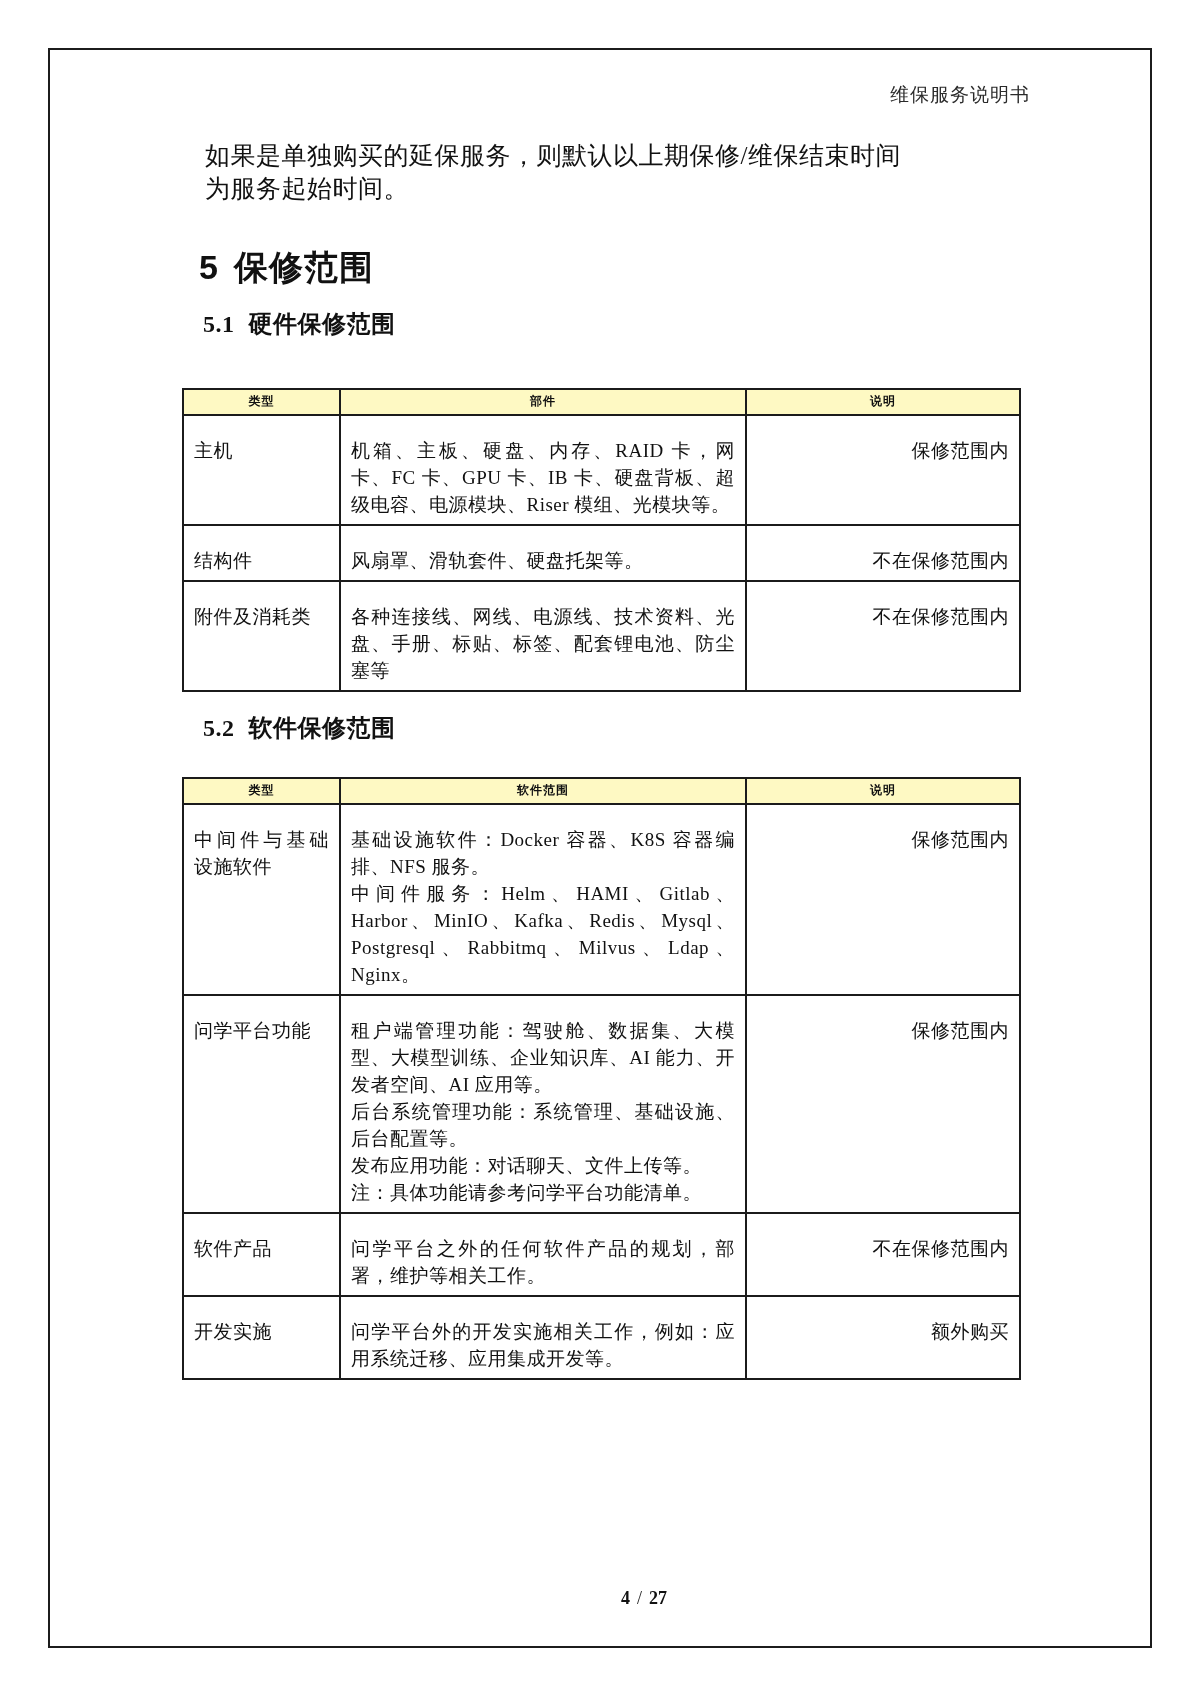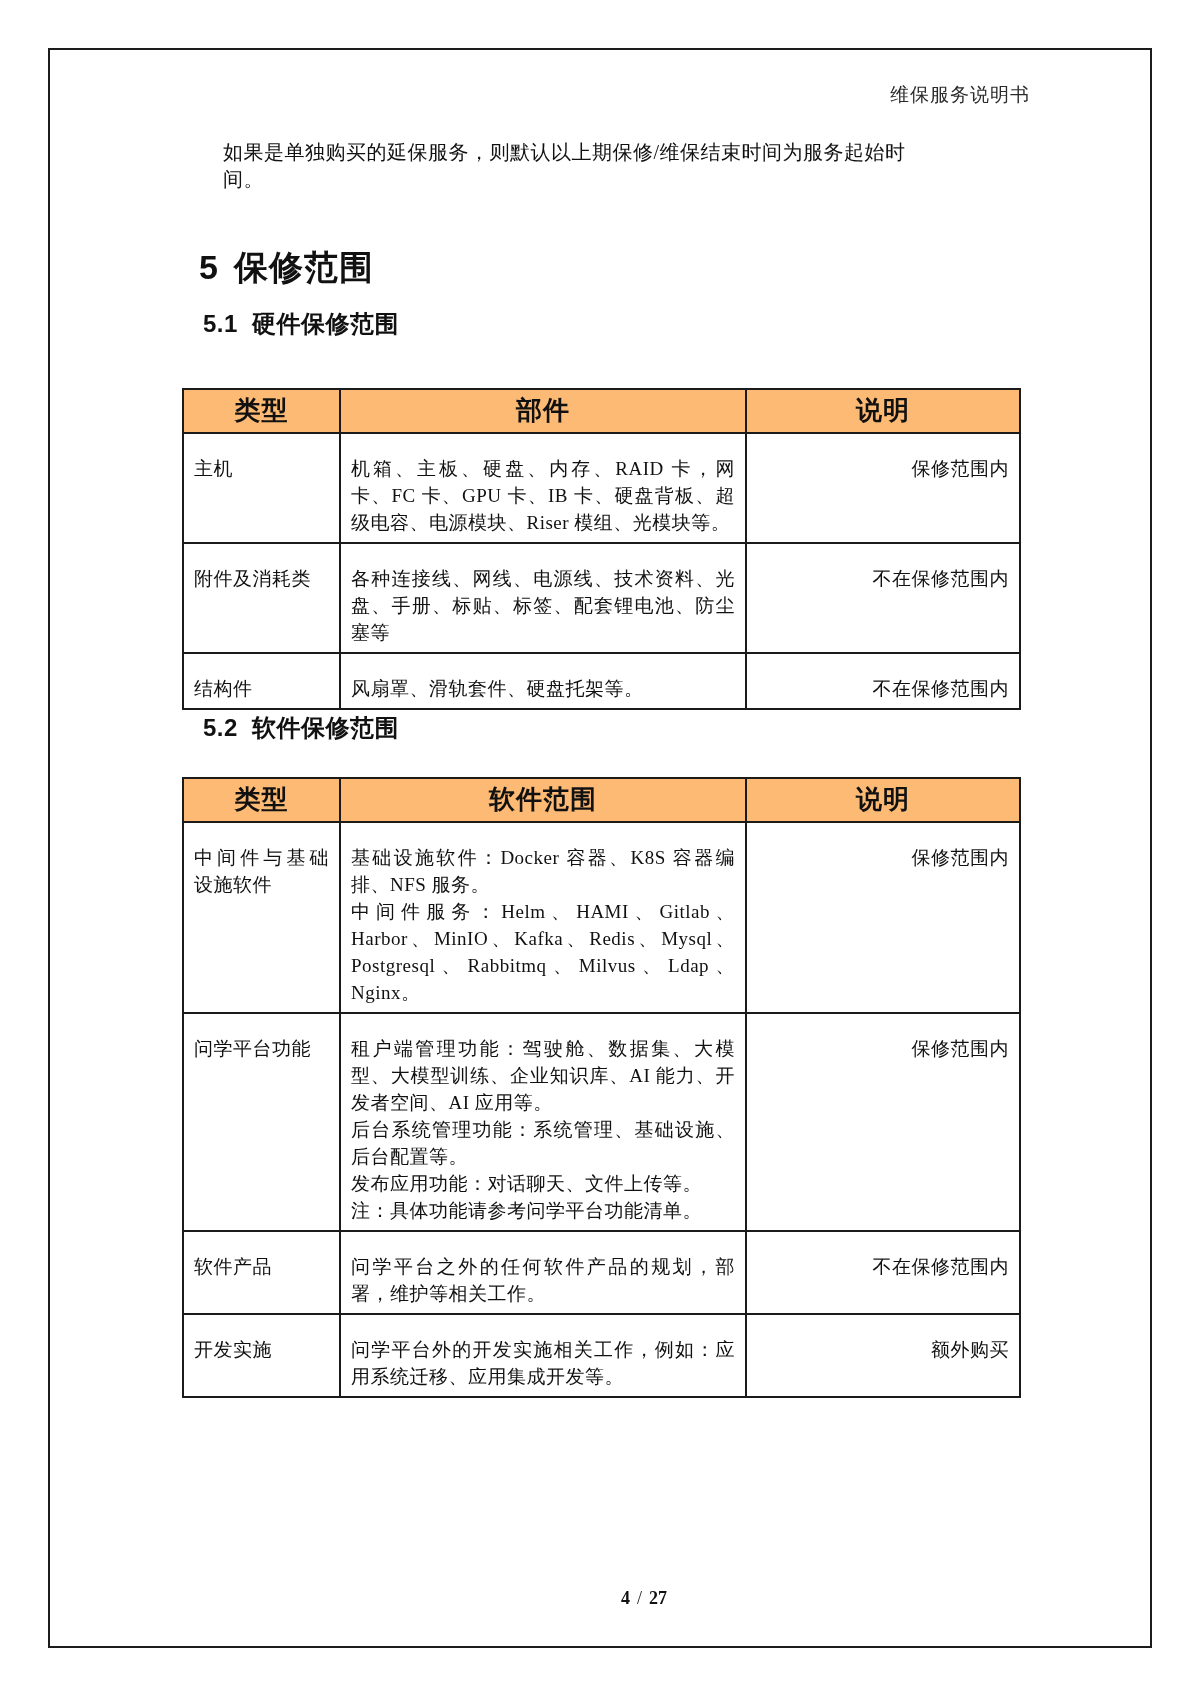--- a/index.html
+++ b/index.html
@@ -21,23 +21,23 @@
   }
   .running-header {
     position: absolute;
     top: 82px; left: 890px;
     font-size: 19px;
     letter-spacing: 1px;
     color: #2a2a2a;
   }
   .intro {
     position: absolute;
-    top: 139px; left: 223px;
+    top: 139px; left: 205px;
     margin: 0;
-    font-size: 20px;
+    font-size: 25px;
     letter-spacing: 0.5px;
     width: 720px;
   }
   .h1 {
     position: absolute;
     top: 229px; left: 183px;
     margin: 16px;
     font-family: "Liberation Sans", "DejaVu Sans", sans-serif;
     font-size: 34px;
     font-weight: 900;
@@ -53,38 +53,38 @@
     left: 203px;
     margin: 0;
     font-size: 24px;
     font-weight: 700;
     font-family: "Liberation Sans", "DejaVu Sans", sans-serif;
     letter-spacing: 0.5px;
   }
   .h2-hardware { top: 308px; }
   .h2-software { top: 712px; }
   .h2 .h-num {
-    font-family: Liberation Sans, sans-serif;
+    font-family: Liberation Serif, serif;
     font-weight: 700;
     margin-right: 14px;
   }
   table.spec {
     position: absolute;
     left: 182px;
     width: 837px;
     border-collapse: collapse;
     table-layout: fixed;
     font-size: 19px;
   }
   .table-hardware { top: 388px; }
   .table-software { top: 777px; }
   table.spec th {
     border: 2px solid #1b1b1b;
-    background: #fdba74;
-    font-size: 26px;
+    background: #fef9c3;
+    font-size: 12px;
     font-weight: 700;
     padding: 3px 6px 4px;
     letter-spacing: 1px;
   }
   table.spec td {
     border: 2px solid #1b1b1b;
     padding: 21px 10px 6px;
     line-height: 27px;
     vertical-align: top;
     text-align: justify;
@@ -134,27 +134,27 @@
         <th>说明</th>
       </tr>
     </thead>
     <tbody>
       <tr>
         <td>主机</td>
         <td>机箱、主板、硬盘、内存、RAID 卡，网卡、FC 卡、GPU 卡、IB 卡、硬盘背板、超级电容、电源模块、Riser 模组、光模块等。</td>
         <td class="note-cell">保修范围内</td>
       </tr>
       <tr>
+        <td>结构件</td>
+        <td>风扇罩、滑轨套件、硬盘托架等。</td>
+        <td class="note-cell">不在保修范围内</td>
+      </tr>
+      <tr>
         <td>附件及消耗类</td>
         <td>各种连接线、网线、电源线、技术资料、光盘、手册、标贴、标签、配套锂电池、防尘塞等</td>
-        <td class="note-cell">不在保修范围内</td>
-      </tr>
-      <tr>
-        <td>结构件</td>
-        <td>风扇罩、滑轨套件、硬盘托架等。</td>
         <td class="note-cell">不在保修范围内</td>
       </tr>
     </tbody>
   </table>
 
   <h2 class="h2 h2-software">
     <span class="h-num">5.2</span><span>软件保修范围</span>
   </h2>
 
   <table class="spec table-software">

